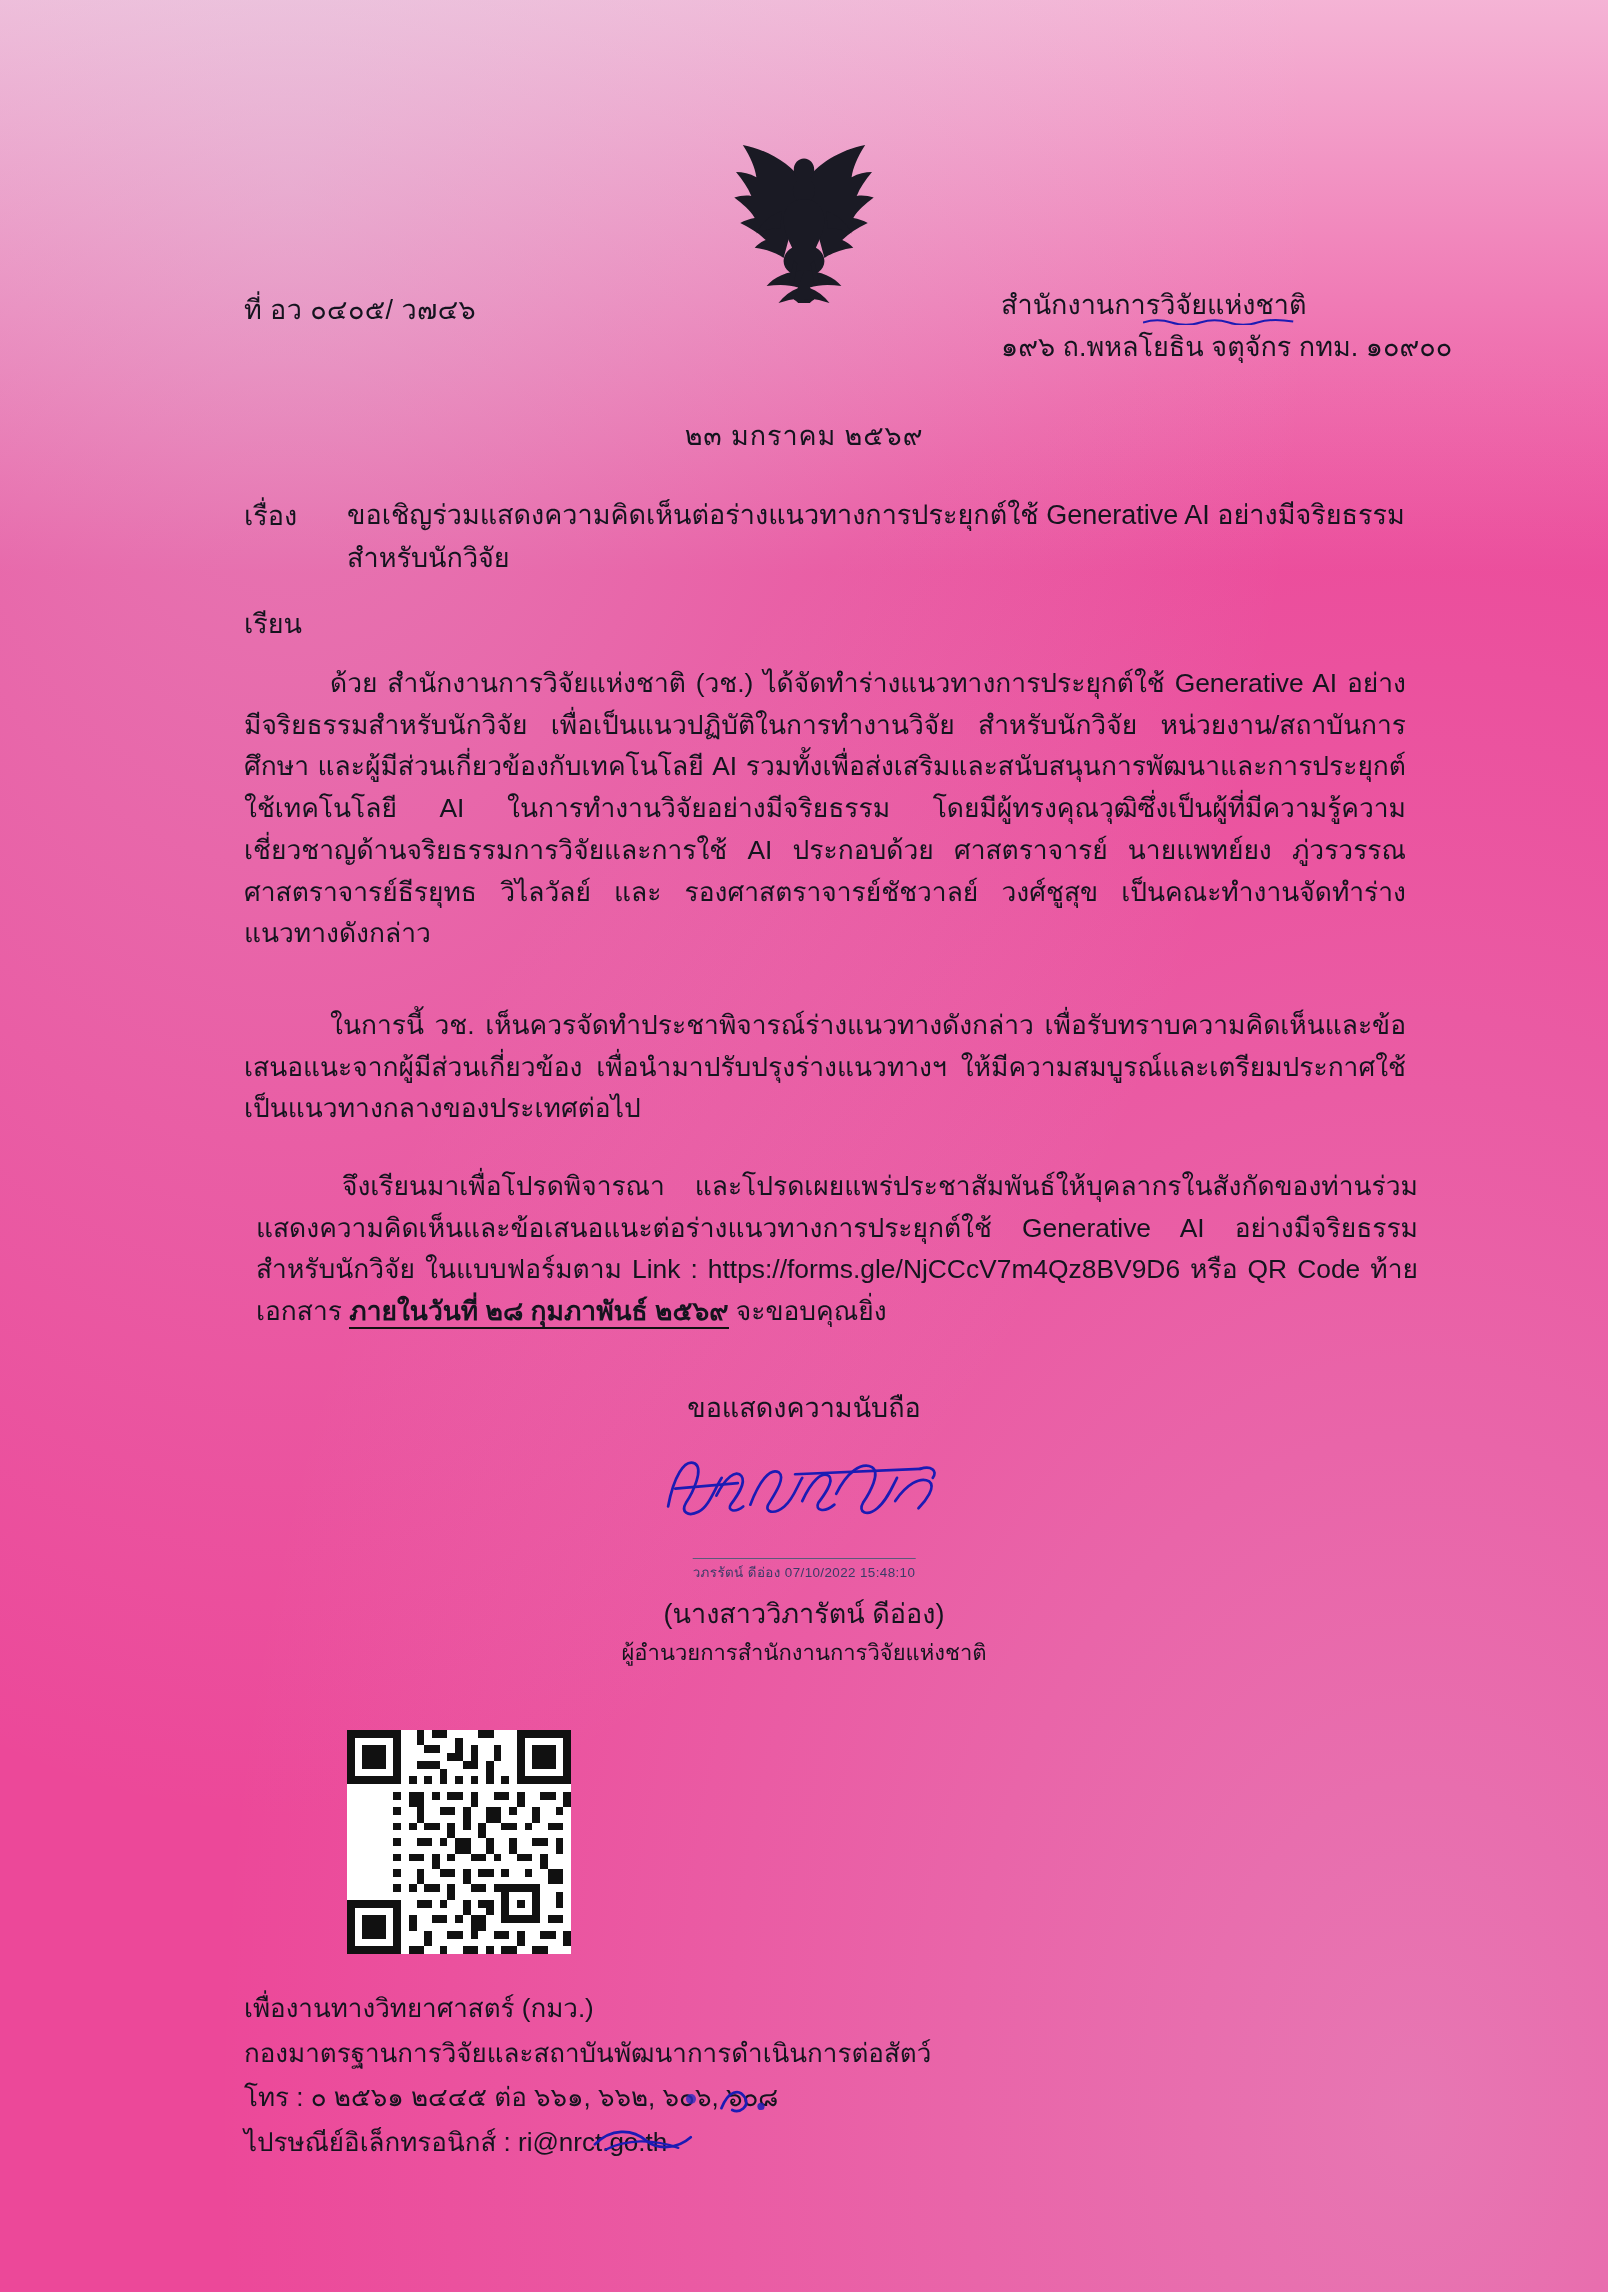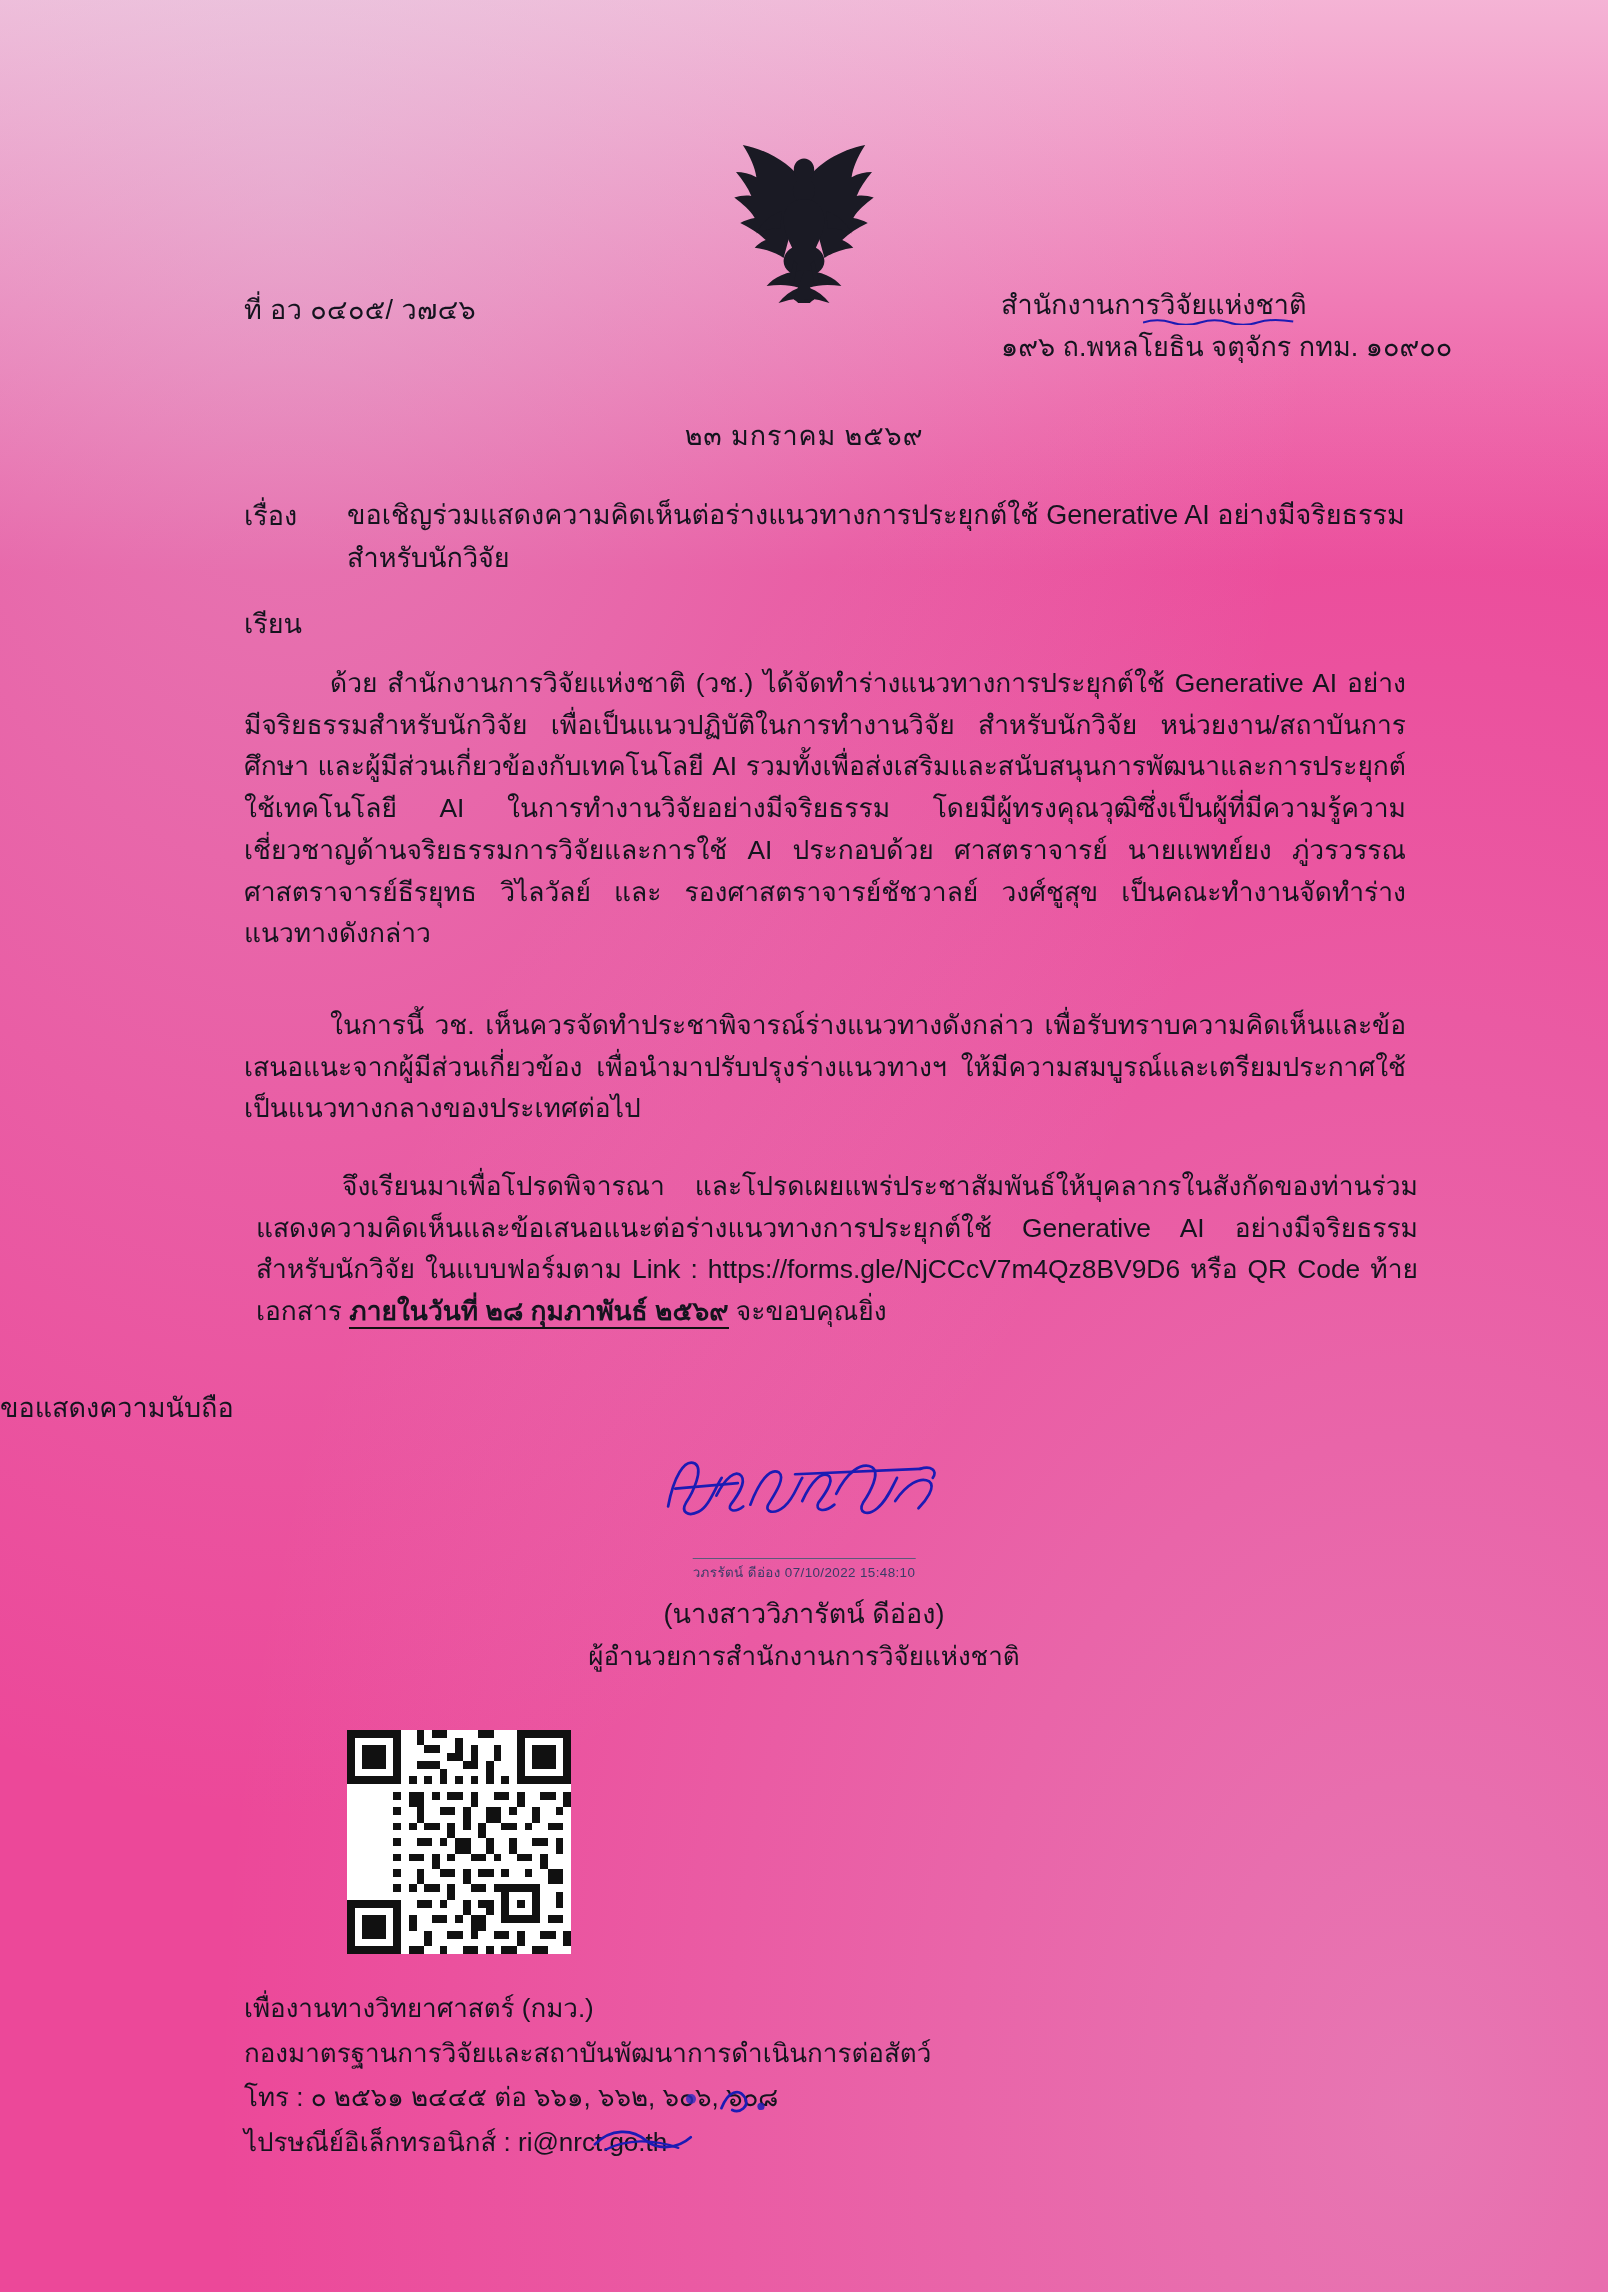--- a/index.html
+++ b/index.html
@@ -106,21 +106,21 @@
   .uline {
     border-bottom: 2.2px solid #111;
     padding-bottom: 0.9px;
     font-weight: bold;
   }
   .sign-block {
     position: absolute;
     left: 0;
     right: 0;
     top: 1386px;
-    text-align: left;
+    text-align: center;
     font-size: 27px;
   }
   .signature {
     position: absolute;
     left: 50%;
     top: 1442px;
     transform: translateX(-50%);
     width: 304px;
     height: 94px;
   }
@@ -141,21 +141,21 @@
     left: 0; right: 0;
     top: 1592px;
     text-align: center;
     font-size: 27px;
   }
   .sign-title {
     position: absolute;
     left: 0; right: 0;
     top: 1635px;
     text-align: center;
-    font-size: 26px;
+    font-size: 22px;
   }
   .qr {
     position: absolute;
     left: 347px;
     top: 1730px;
     width: 224px;
     height: 224px;
   }
   .footer {
     position: absolute;

